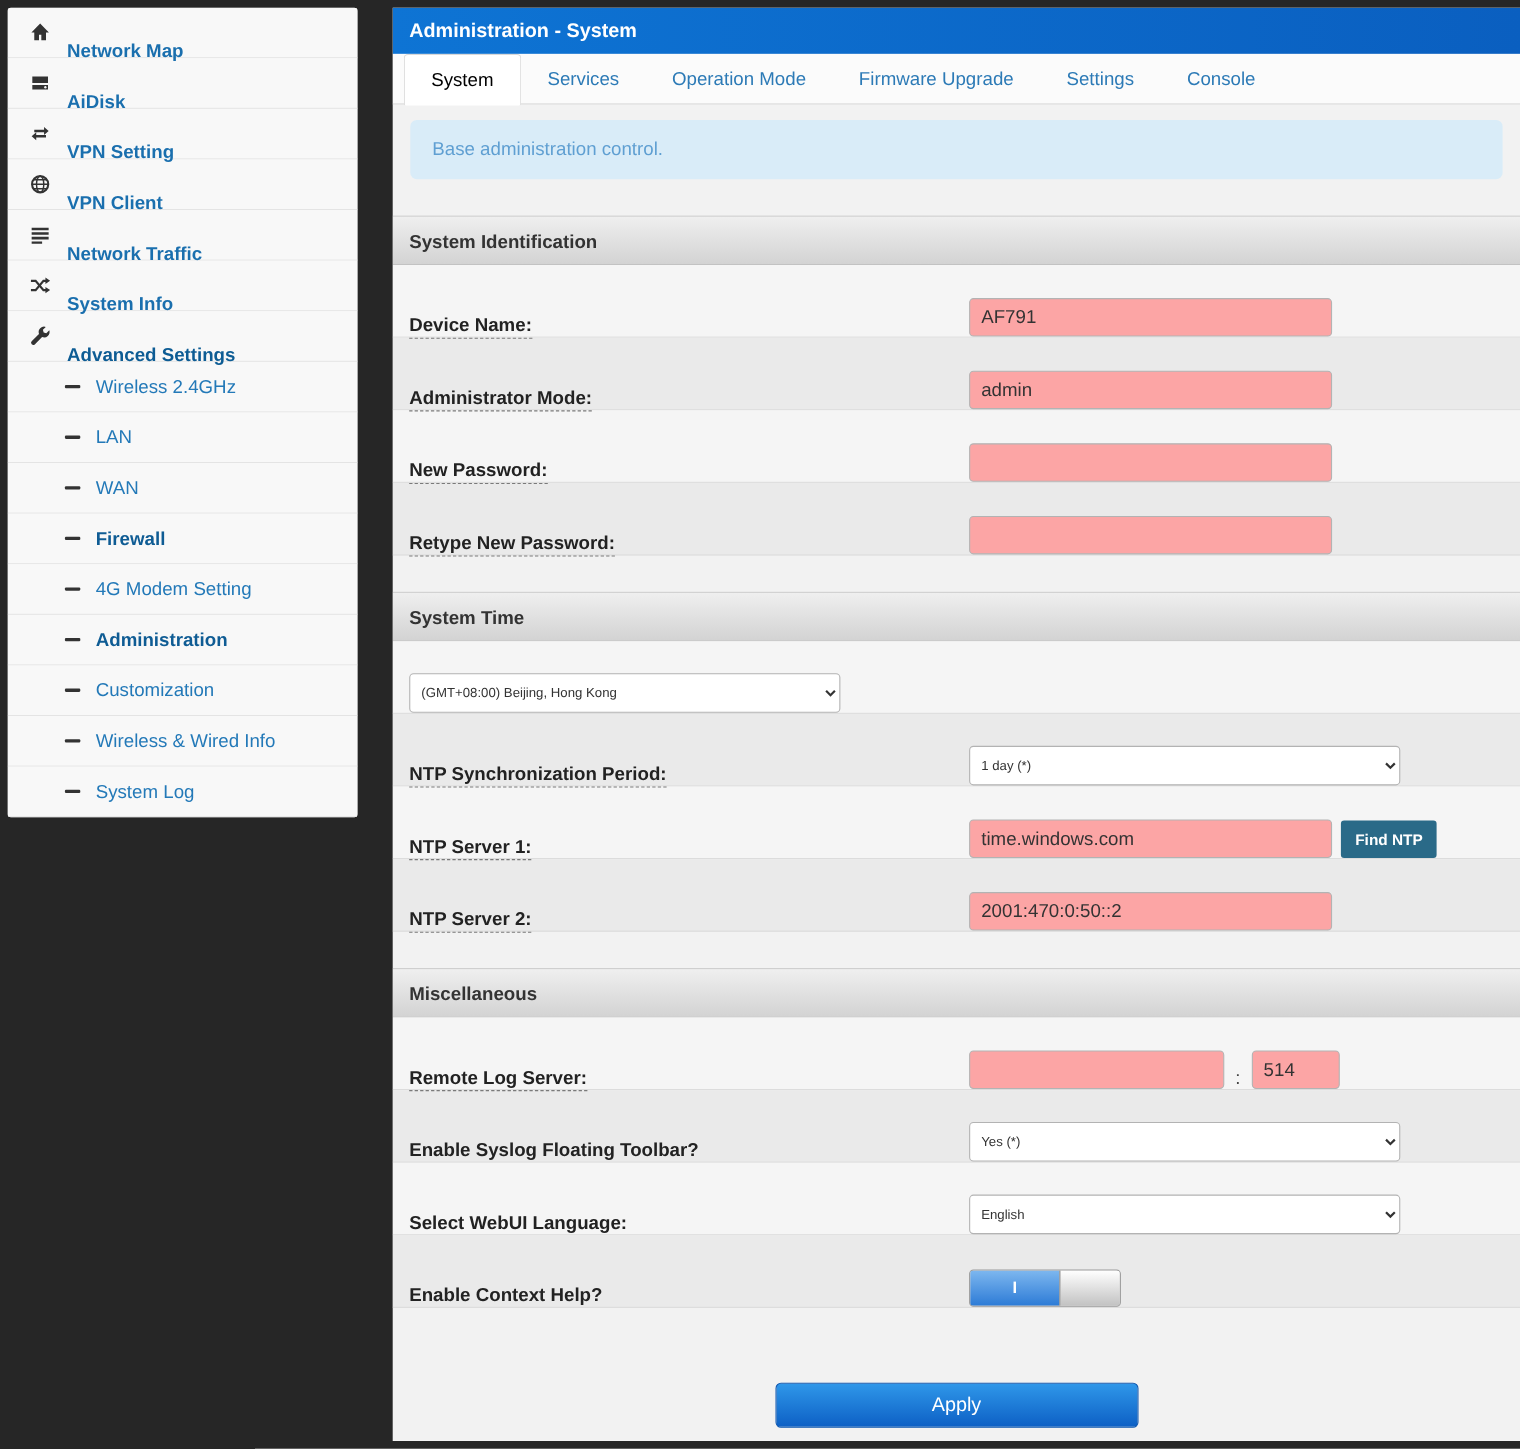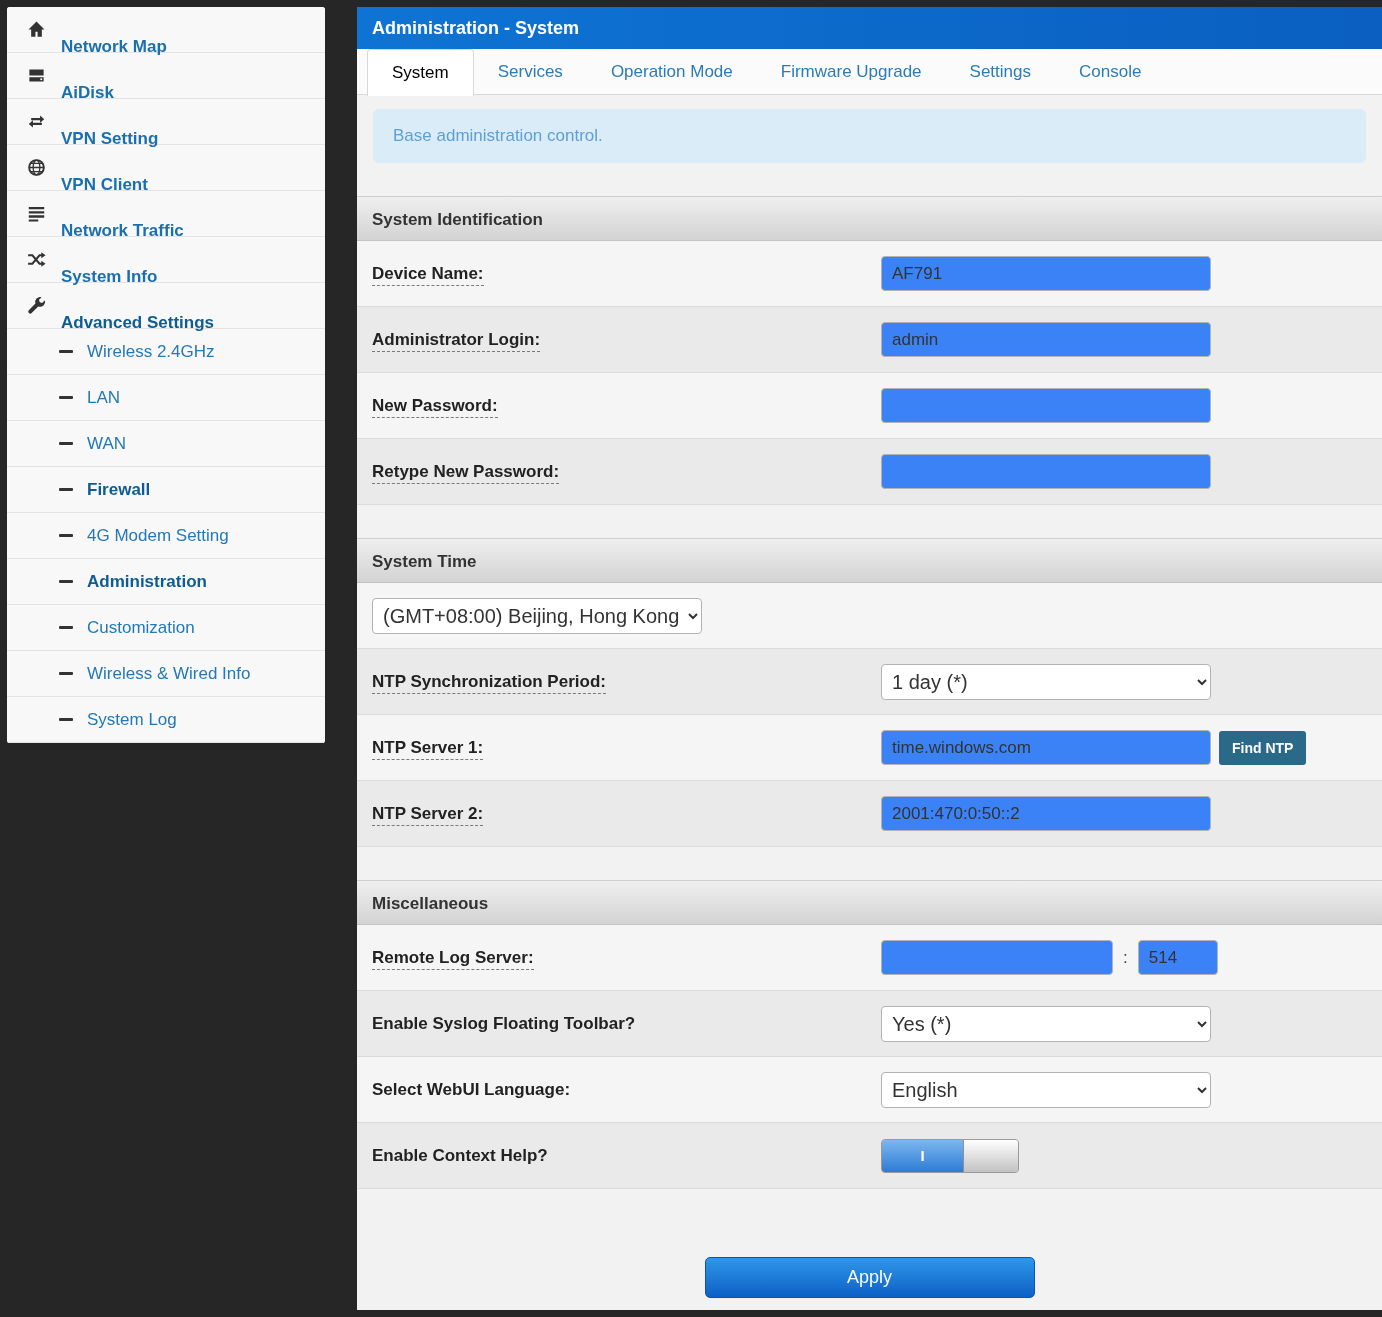--- a/index.html
+++ b/index.html
@@ -62,39 +62,39 @@
   }
 
   .section { margin-bottom: 30px; margin-top: 33px; }
   .sec-header {
     height: 45px; line-height: 45px; padding-left: 15px;
     background: linear-gradient(#efefef, #d3d3d3);
     border-top: 1px solid #cfcfcf; border-bottom: 1px solid #c2c2c2;
     font-size: 17px; font-weight: bold; color: #333;
   }
   .row {
-    display: flex; align-items: center; height: 66px; padding-left: 15px;
+    display: flex; align-items: flex-end; height: 66px; padding-left: 15px;
     border-bottom: 1px solid #dcdcdc; background: #f5f5f5;
   }
   .row.alt { background: #eaeaea; }
   .row-label { flex: 0 0 509px; font-size: 17px; font-weight: bold; color: #222; }
   .row-label span { border-bottom: 1px dashed #7a7a7a; padding-bottom: 2px; }
   .row-label.plain span { border-bottom: none; }
 
   .text-input {
     width: 330px; height: 35px; border: 1px solid #b3b3b3; border-radius: 4px;
-    font-size: 17px; padding: 0 10px; color: #333; background: #3b82f6;
+    font-size: 17px; padding: 0 10px; color: #333; background: #fca5a5;
     font-family: inherit;
   }
   .text-input.host { width: 232px; }
   .text-input.port { width: 80px; margin-left: 10px; }
   .colon { margin-left: 10px; font-size: 17px; color: #444; }
   .select-input {
-    width: 330px; height: 36px; border: 1px solid #b3b3b3; border-radius: 4px;
-    font-size: 20px; padding: 0 6px; color: #333; background: #fff;
+    width: 392px; height: 36px; border: 1px solid #b3b3b3; border-radius: 4px;
+    font-size: 12px; padding: 0 6px; color: #333; background: #fff;
     font-family: inherit;
   }
   .find-ntp {
     margin-left: 8px; background: #2a6a88; color: #fff; font-weight: bold;
     font-size: 14px; border: none; border-radius: 3px; padding: 9px 13px;
     cursor: pointer; font-family: inherit;
   }
   .toggle {
     width: 138px; height: 34px; border: 1px solid #9a9a9a; border-radius: 4px;
     overflow: hidden; display: flex; cursor: pointer; background: #ddd;
@@ -245,21 +245,21 @@
 
   <div class="section">
     <div class="sec-header">System Identification</div>
 
     <div class="row">
       <div class="row-label"><span>Device Name:</span></div>
       <input class="text-input" type="text" value="AF791" style="">
     </div>
 
     <div class="row alt">
-      <div class="row-label"><span>Administrator Login:</span></div>
+      <div class="row-label"><span>Administrator Mode:</span></div>
       <input class="text-input" type="text" value="admin" style="">
     </div>
 
     <div class="row">
       <div class="row-label"><span>New Password:</span></div>
       <input class="text-input" type="password" value="" style="">
     </div>
 
     <div class="row alt">
       <div class="row-label"><span>Retype New Password:</span></div>

